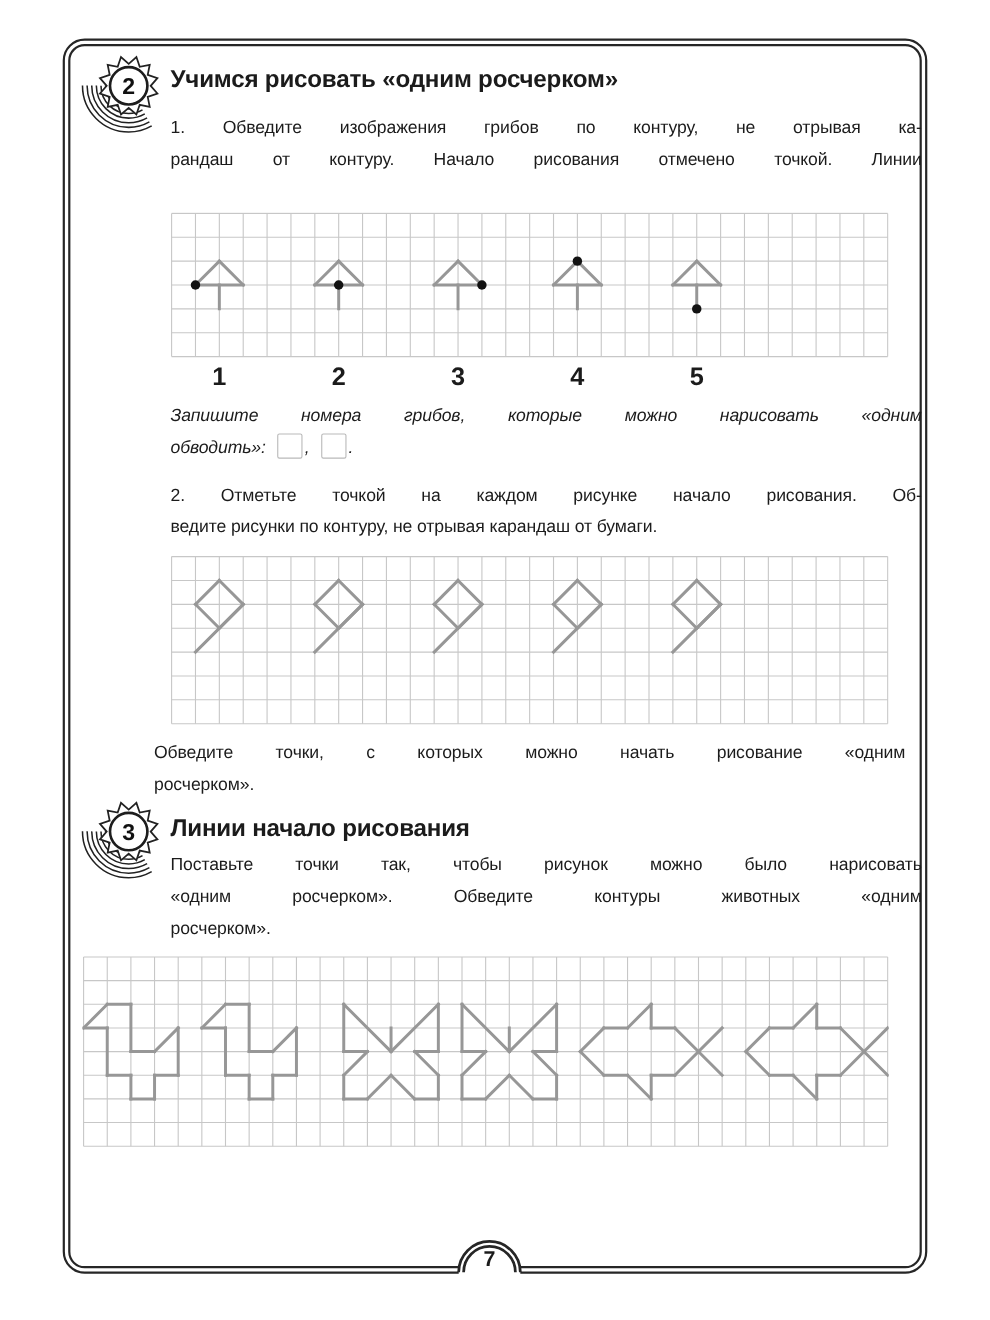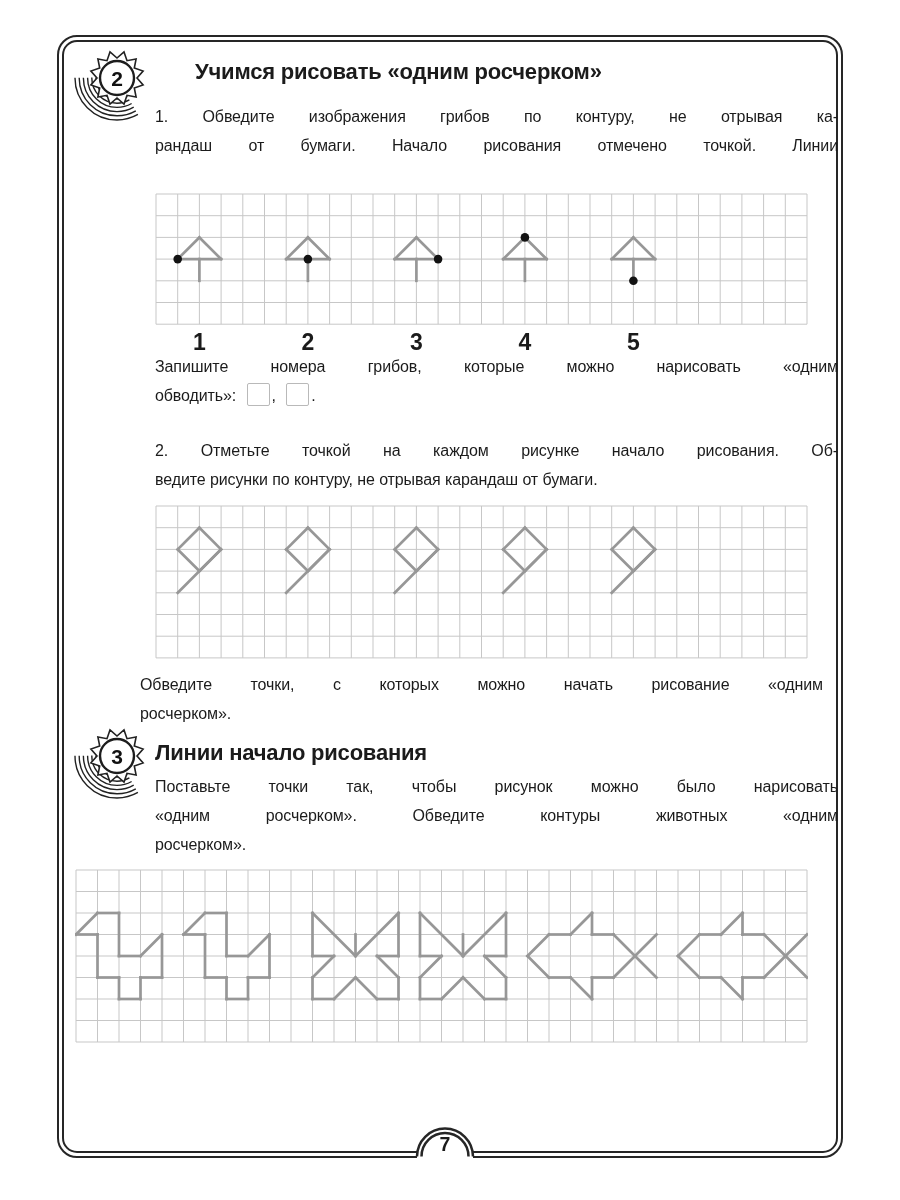--- a/index.html
+++ b/index.html
@@ -31,25 +31,25 @@
       <circle cx="59" cy="42" r="21" fill="none" stroke="#222" stroke-width="1.4" stroke-dasharray="0 22.0 44.0 131.9"></circle>
       <circle cx="59" cy="42" r="25.2" fill="none" stroke="#222" stroke-width="1.4" stroke-dasharray="0 26.4 52.8 158.3"></circle>
       <circle cx="59" cy="42" r="29.4" fill="none" stroke="#222" stroke-width="1.4" stroke-dasharray="0 30.8 61.6 184.7"></circle>
       <circle cx="59" cy="42" r="33.6" fill="none" stroke="#222" stroke-width="1.4" stroke-dasharray="0 35.2 70.4 211.1"></circle>
       <circle cx="59" cy="42" r="37.8" fill="none" stroke="#222" stroke-width="1.4" stroke-dasharray="0 39.6 79.2 237.5"></circle>
       <circle cx="59" cy="42" r="42" fill="none" stroke="#222" stroke-width="1.4" stroke-dasharray="0 44.0 88.0 263.9"></circle>
       <path d="M79.0,42.0L85.1,49.0L76.3,52.0L78.1,61.1L69.0,59.3L66.0,68.1L59.0,62.0L52.0,68.1L49.0,59.3L39.9,61.1L41.7,52.0L32.9,49.0L39.0,42.0L32.9,35.0L41.7,32.0L39.9,22.9L49.0,24.7L52.0,15.9L59.0,22.0L66.0,15.9L69.0,24.7L78.1,22.9L76.3,32.0L85.1,35.0Z" fill="#fff" stroke="#222" stroke-width="1.6"></path>
       <circle cx="59" cy="42" r="17" fill="#fff" stroke="#1d1d1d" stroke-width="2.4"></circle>
       <text x="59" y="49.5" text-anchor="middle" font-size="21" font-weight="700" fill="#111">2</text>
     </svg>
-  <div class="abs h-title" style="left:155px;top:59px;margin-left:40px;">Учимся рисовать «одним росчерком»</div>
+  <div class="abs h-title" style="left:155px;top:59px;">Учимся рисовать «одним росчерком»</div>
 
   <div class="abs para" style="left:155px;top:102px;">
       <div class="jline">1. Обведите изображения грибов по контуру, не отрывая ка-</div>
-      <div class="jline">рандаш от бумаги. Начало рисования отмечено точкой. Линии</div>
+      <div class="jline">рандаш от контуру. Начало рисования отмечено точкой. Линии</div>
     </div>
 
   <div class="abs" style="left:155px;top:193px;"><svg width="653" height="169">
         <line x1="1" y1="1" x2="1" y2="131.2" stroke="#c7c7c7" stroke-width="1"></line>
         <line x1="22.7" y1="1" x2="22.7" y2="131.2" stroke="#c7c7c7" stroke-width="1"></line>
         <line x1="44.4" y1="1" x2="44.4" y2="131.2" stroke="#c7c7c7" stroke-width="1"></line>
         <line x1="66.1" y1="1" x2="66.1" y2="131.2" stroke="#c7c7c7" stroke-width="1"></line>
         <line x1="87.8" y1="1" x2="87.8" y2="131.2" stroke="#c7c7c7" stroke-width="1"></line>
         <line x1="109.5" y1="1" x2="109.5" y2="131.2" stroke="#c7c7c7" stroke-width="1"></line>
         <line x1="131.2" y1="1" x2="131.2" y2="131.2" stroke="#c7c7c7" stroke-width="1"></line>
@@ -109,21 +109,21 @@
         <line x1="456.7" y1="66.1" x2="500.09999999999997" y2="66.1" stroke="#979797" stroke-width="2.7" stroke-linecap="square"></line>
         <line x1="478.4" y1="66.1" x2="478.4" y2="87.8" stroke="#979797" stroke-width="2.7" stroke-linecap="square"></line>
         <circle cx="478.4" cy="87.8" r="4.3" fill="#121212"></circle>
         <text x="44.4" y="157.2" text-anchor="middle" font-size="23" font-weight="600" fill="#1b1b1b">1</text>
         <text x="152.9" y="157.2" text-anchor="middle" font-size="23" font-weight="600" fill="#1b1b1b">2</text>
         <text x="261.4" y="157.2" text-anchor="middle" font-size="23" font-weight="600" fill="#1b1b1b">3</text>
         <text x="369.9" y="157.2" text-anchor="middle" font-size="23" font-weight="600" fill="#1b1b1b">4</text>
         <text x="478.4" y="157.2" text-anchor="middle" font-size="23" font-weight="600" fill="#1b1b1b">5</text>
       </svg></div>
 
-  <div class="abs para" style="left:155px;top:352px;">
+  <div class="abs para" style="left:155px;top:364px;font-style:italic;">
     <div class="jline">Запишите номера грибов, которые можно нарисовать «одним</div>
     <div class="lline">
       <span>обводить»:</span>
       <span class="abox"></span><span>,</span>
       <span class="abox"></span><span>.</span>
     </div>
   </div>
 
   <div class="abs para" style="left:155px;top:436px;">
       <div class="jline">2. Отметьте точкой на каждом рисунке начало рисования. Об-</div>

